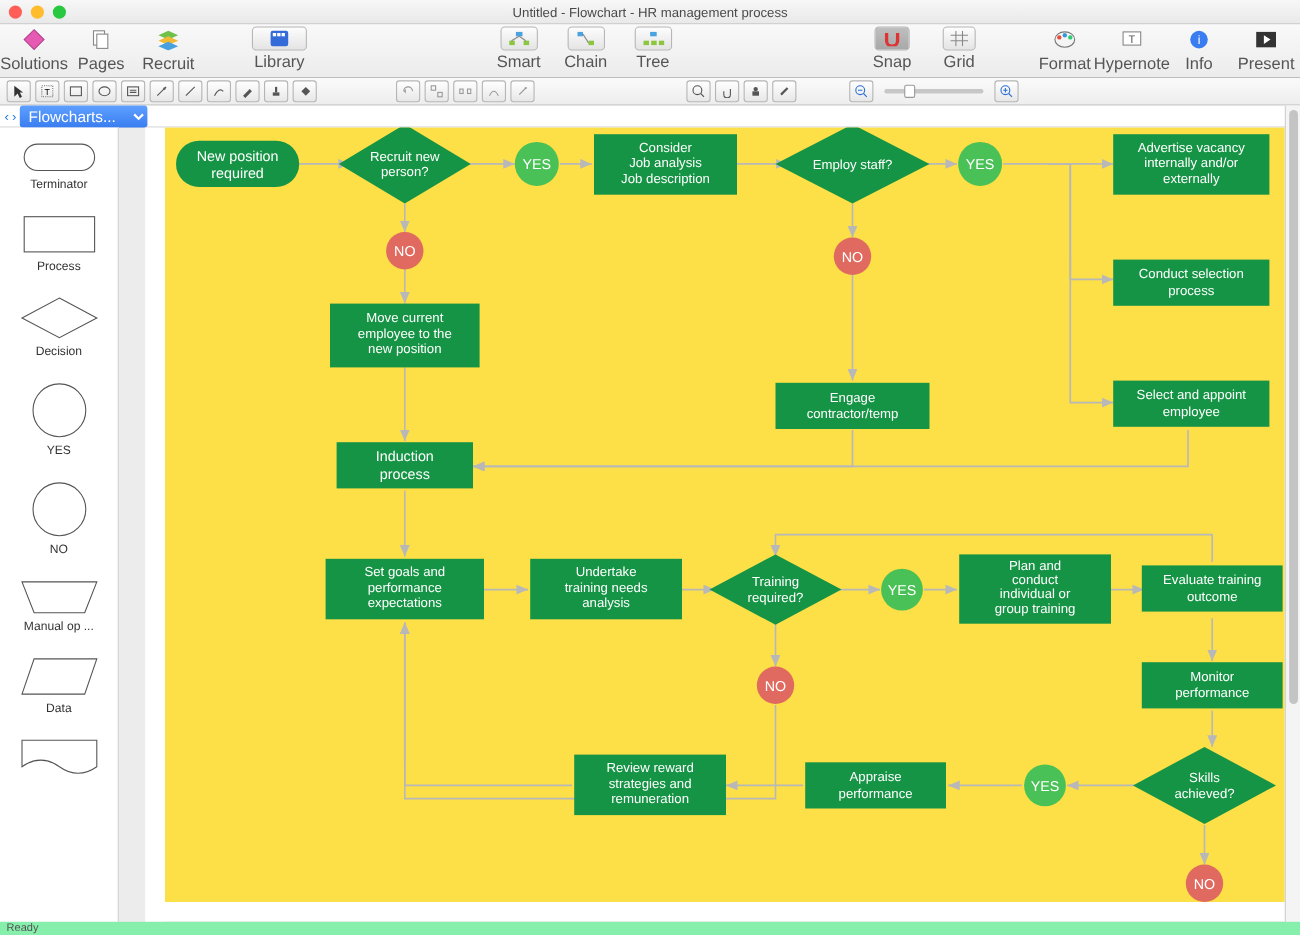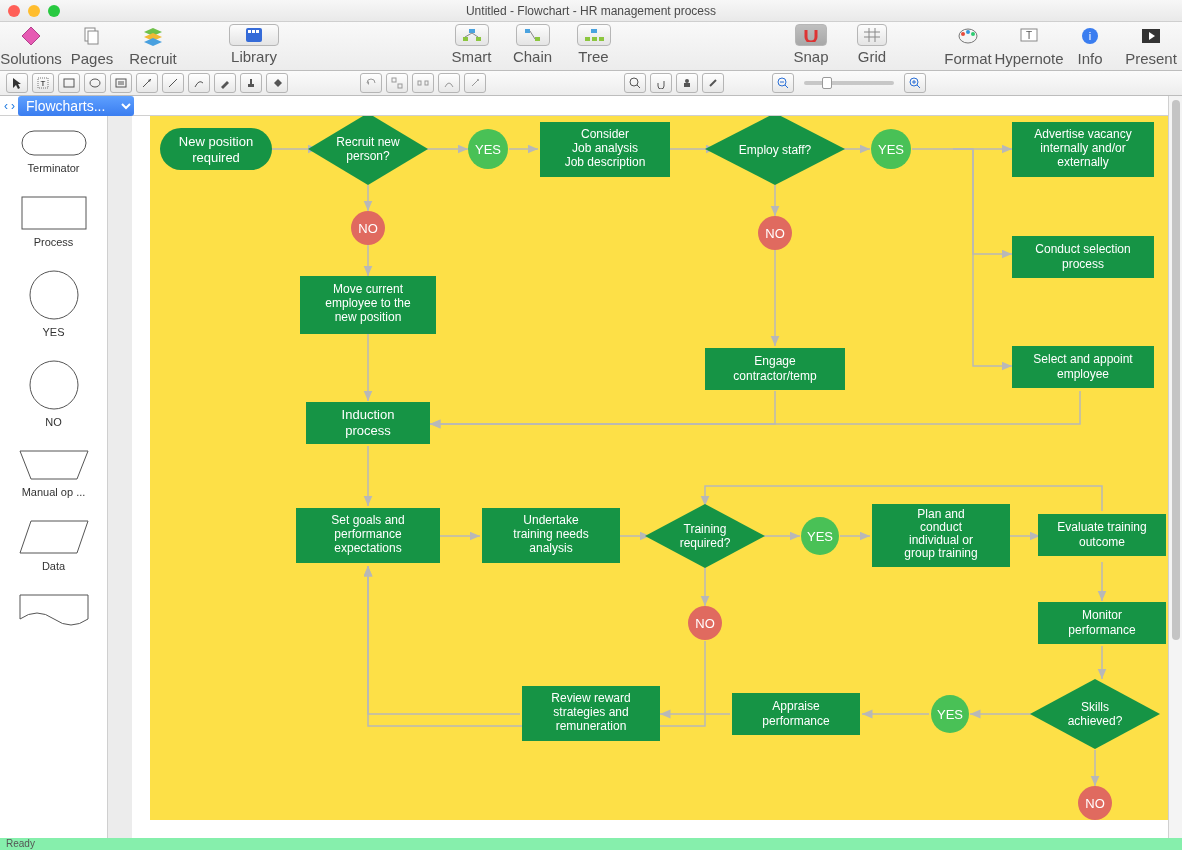--- a/index.html
+++ b/index.html
@@ -354,20 +354,26 @@
       <svg width="66" height="26">
         <rect x="1" y="1" width="64" height="24" rx="12" fill="#fff" stroke="#555"></rect>
       </svg>
       <div class="lbl">Terminator</div>
     </div>
   <div class="pal-item">
       <svg width="66" height="34">
         <rect x="1" y="1" width="64" height="32" fill="#fff" stroke="#555"></rect>
       </svg>
       <div class="lbl">Process</div>
+    </div>
+  <div class="pal-item">
+      <svg width="70" height="38">
+        <polygon points="35,1 69,19 35,37 1,19" fill="#fff" stroke="#555"></polygon>
+      </svg>
+      <div class="lbl">Decision</div>
     </div>
   <div class="pal-item">
       <svg width="50" height="50">
         <circle cx="25" cy="25" r="24" fill="#fff" stroke="#555"></circle>
       </svg>
       <div class="lbl">YES</div>
     </div>
   <div class="pal-item">
       <svg width="50" height="50">
         <circle cx="25" cy="25" r="24" fill="#fff" stroke="#555"></circle>

